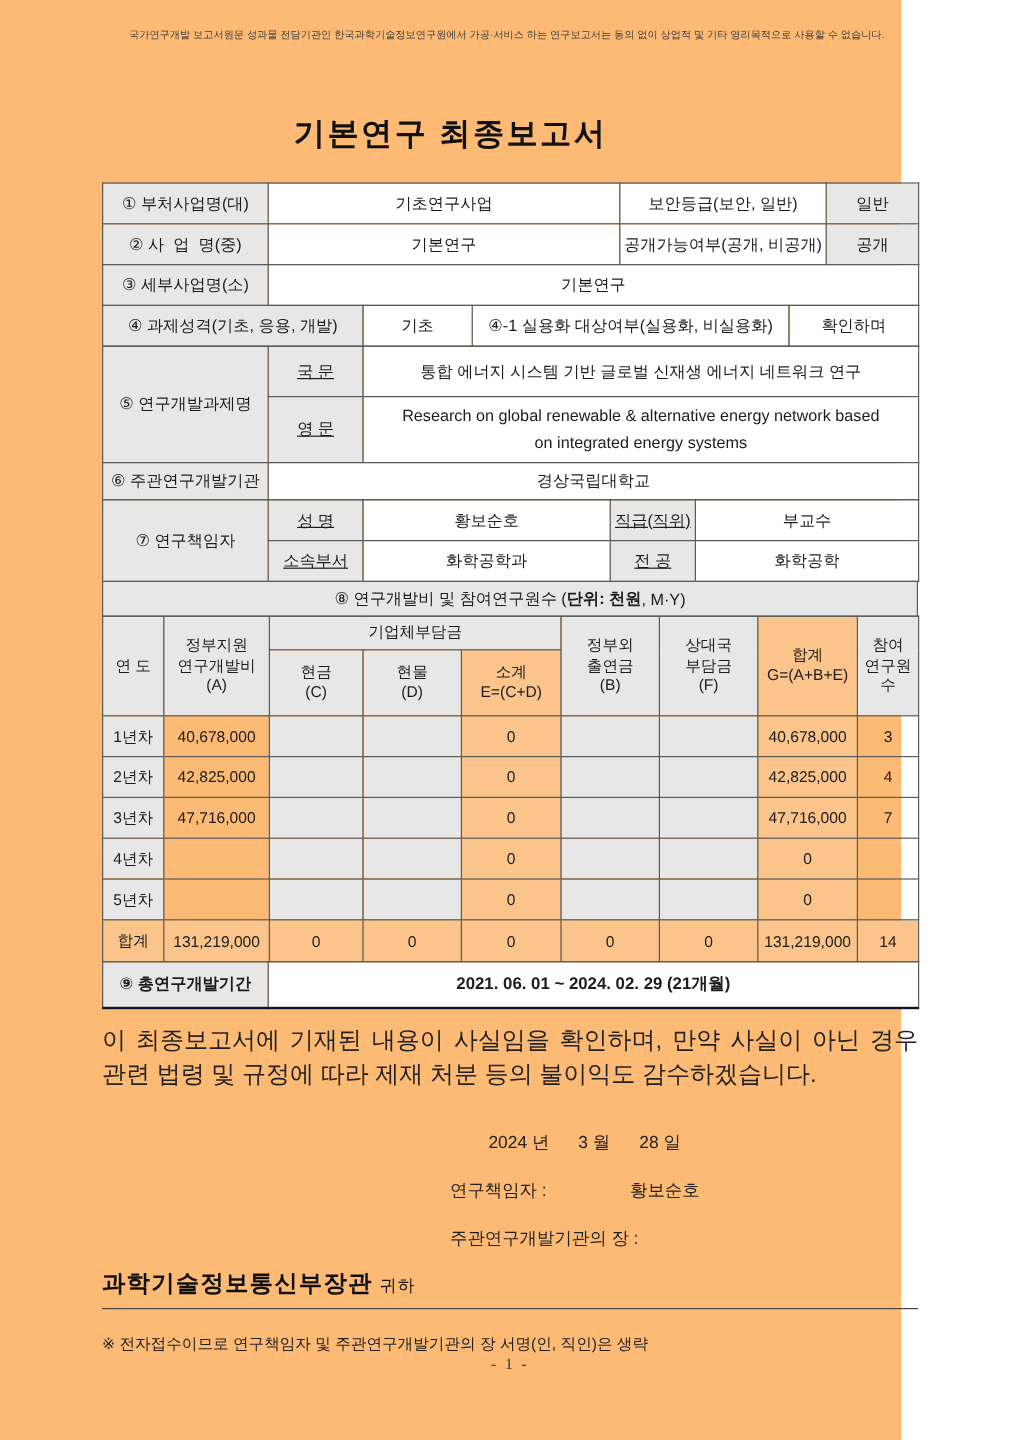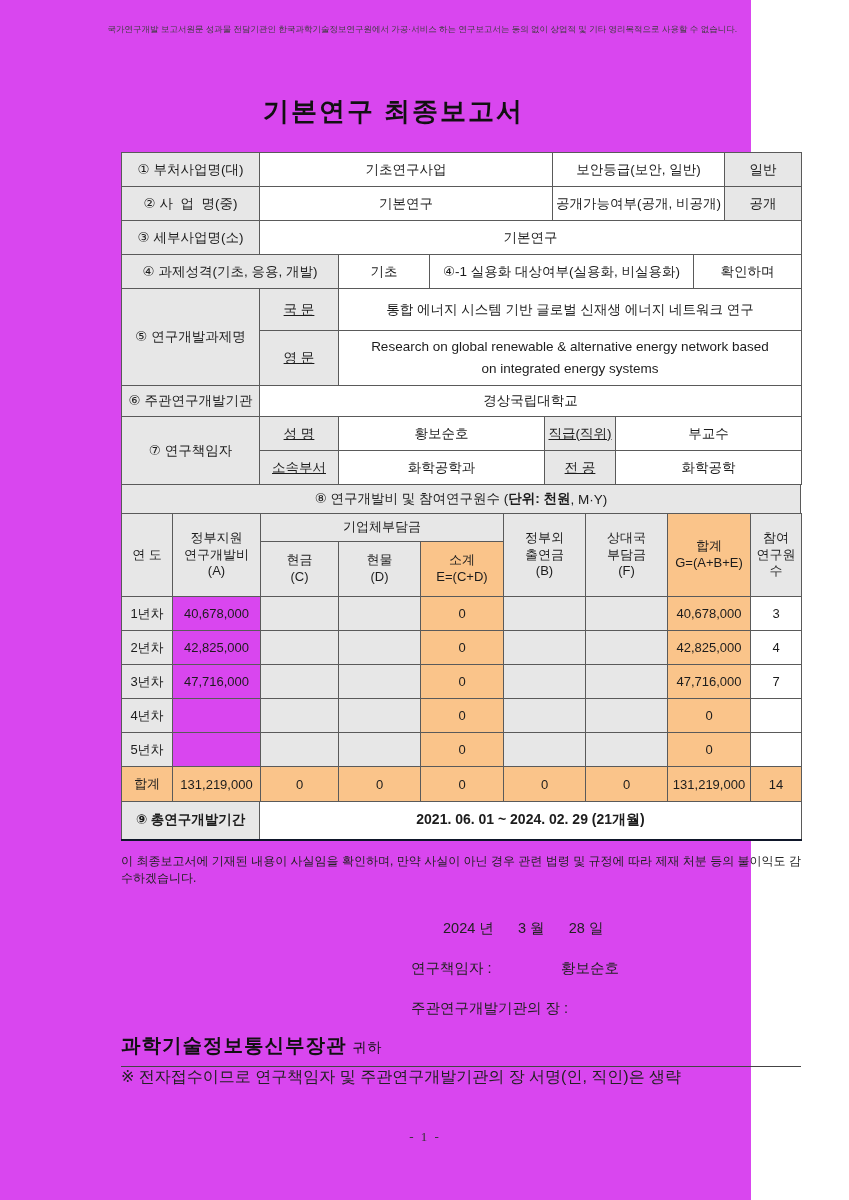--- a/index.html
+++ b/index.html
@@ -4,21 +4,21 @@
 <style>
   * { box-sizing: border-box; margin: 0; padding: 0; }
   html, body { background: #ffffff; }
   body {
     width: 849px; height: 1200px;
     font-family: "Liberation Sans", "DejaVu Sans", sans-serif;
     color: #1c1c1c;
     position: relative;
     overflow: hidden;
   }
-  .page { position: relative; width: 751px; height: 1200px; background: #d946ef; padding-left: 36px; }
+  .page { position: relative; width: 751px; height: 1200px; background: #fdba74; }
   .disclaimer {
     position: absolute; top: 24px; right: 14px;
     font-size: 8.5px; color: #3c3c3c; letter-spacing: 0px;
   }
   .title {
     padding-top: 94px;
     text-align: center;
     font-size: 26px; font-weight: bold; letter-spacing: 2px;
     color: #111;
   }
@@ -62,35 +62,35 @@
   table.budget tr.tr-total td { height: 35px; background: #fac48a; }
   td.num { text-align: right; padding-right: 7px; font-size: 12.5px; }
   td.yc { background: #e7e7e7; }
   td.gray { background: #e7e7e7; }
   td.ctr { text-align: center; }
   table.period td.pv { font-size: 14px; }
   table.period { border-bottom: 2px solid #0f172a; font-weight: bold; }
 
   .statement {
     margin-top: 12px; width: 680px;
-    font-size: 12px; line-height: 1.45; color: #222;
+    font-size: 20px; line-height: 1.45; color: #222;
     text-align: justify;
   }
   .sig-block { margin-top: 32px; margin-left: 290px; font-size: 14.5px; color: #222; }
   .sig-date { padding-left: 32px; white-space: pre-wrap; }
   .sig-line { margin-top: 21px; }
   .sig-pi-label { display: inline-block; width: 150px; }
   .minister-row {
     margin-top: 14px; width: 680px;
     border-bottom: 1.5px solid #444;
     padding-bottom: 7px;
   }
   .minister { font-size: 19.5px; font-weight: bold; color: #111; letter-spacing: 1px; }
   .minister-suffix { font-size: 14px; font-weight: normal; margin-left: 6px; }
-  .note { margin-top: 0; font-size: 16px; color: #222; }
+  .note { margin-top: 20px; font-size: 13px; color: #222; }
   .page-num {
     position: absolute; bottom: 55px; left: 85px; width: 680px;
     text-align: center; font-size: 13px; color: #333;
     font-family: "Liberation Serif", "DejaVu Serif", serif;
     letter-spacing: 2px;
   }
 </style>
 </head>
 <body>
 

